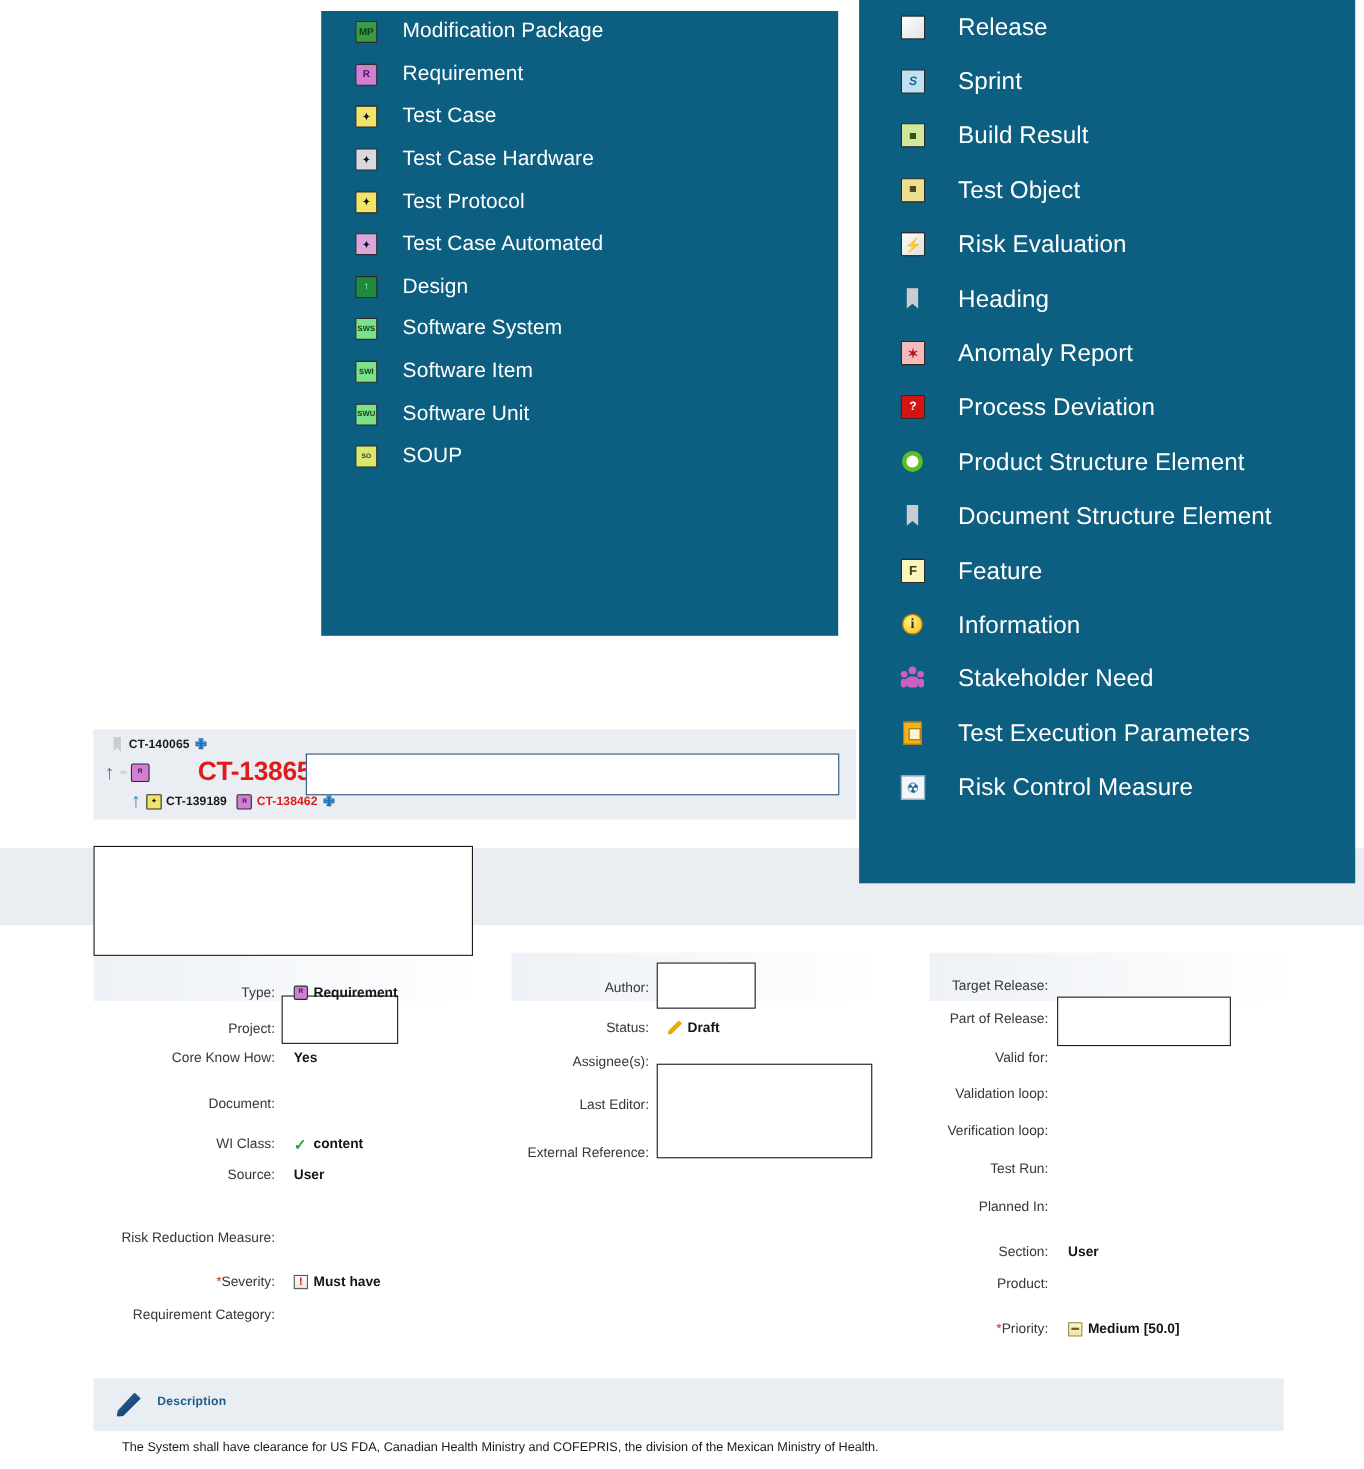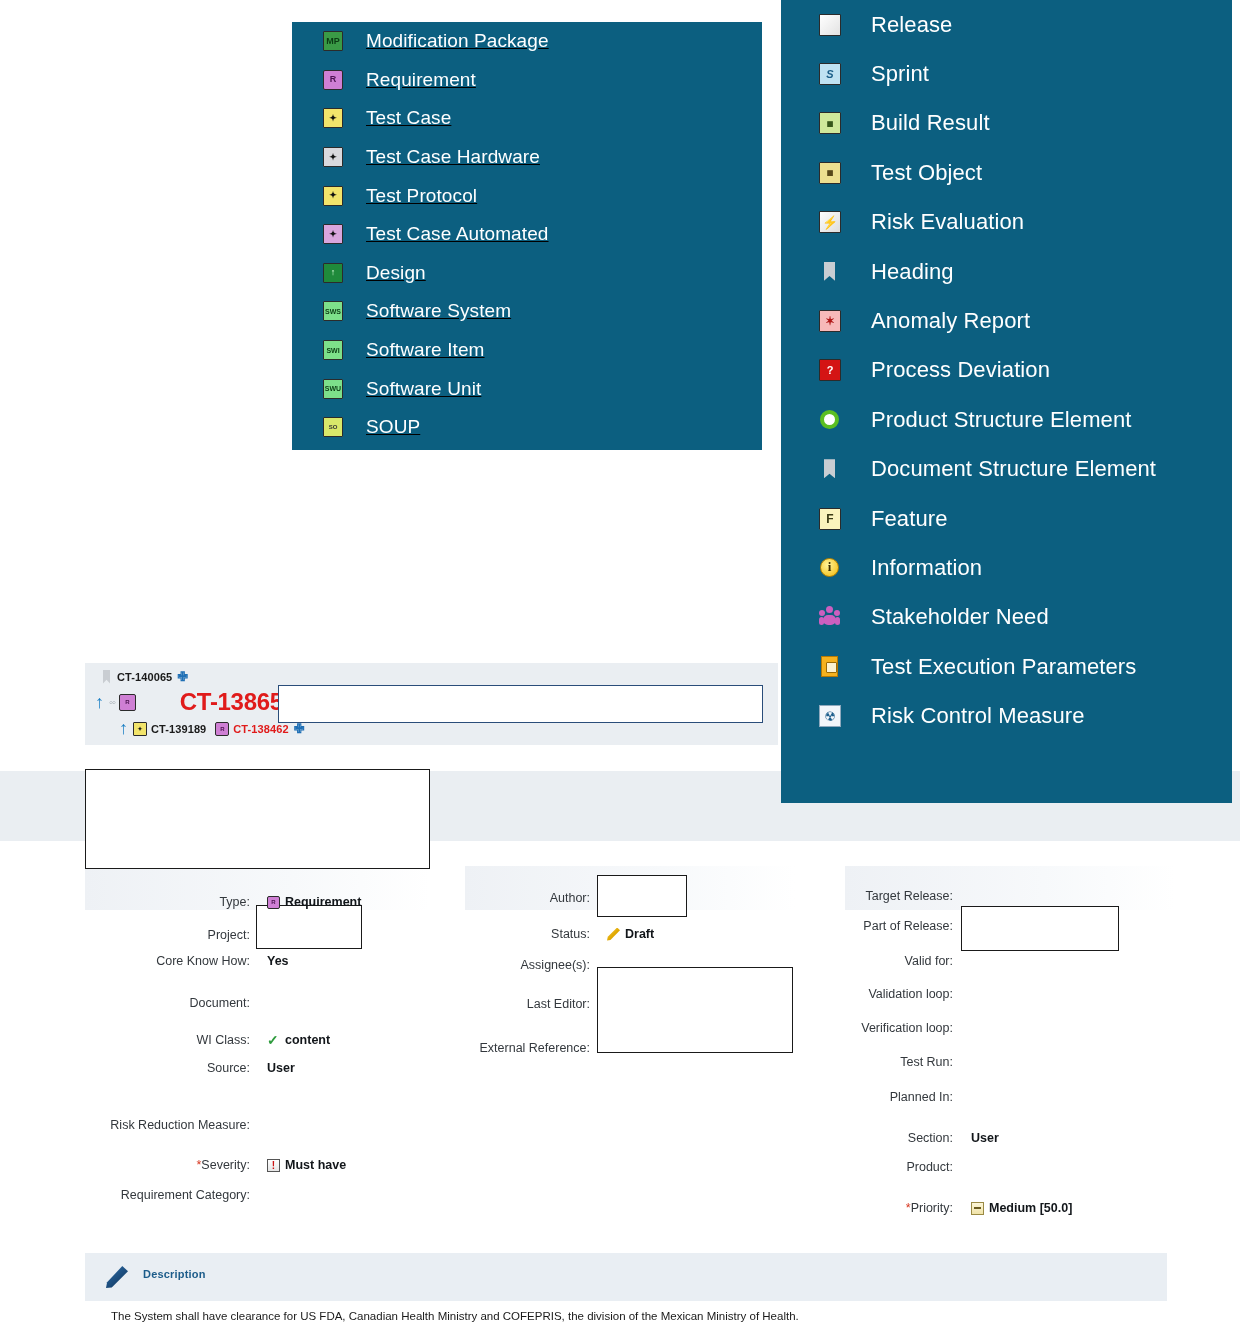--- a/index.html
+++ b/index.html
@@ -11,21 +11,21 @@
     overflow: hidden;
   }
   #root { position: relative; width: 1240px; height: 1335px; background:#fff; }
 
   
   .menu-panel {
     position: absolute;
     background: #0c5f80;
     padding: 0;
   }
-  #menu-left  { left: 292px; top: 22px;  width: 470px; height: 428px; text-decoration: underline; }
+  #menu-left  { left: 292px; top: 10px;  width: 470px; height: 568px; }
   #menu-right { left: 781px; top: 0px;  width: 451px; height: 803px; }
 
   .menu-item {
     display: flex;
     align-items: center;
     cursor: pointer;
     padding-left: 31px;
   }
   #menu-left .menu-item  { height: 38.6px; }
   #menu-right .menu-item { height: 49.4px; padding-left: 38px; }

